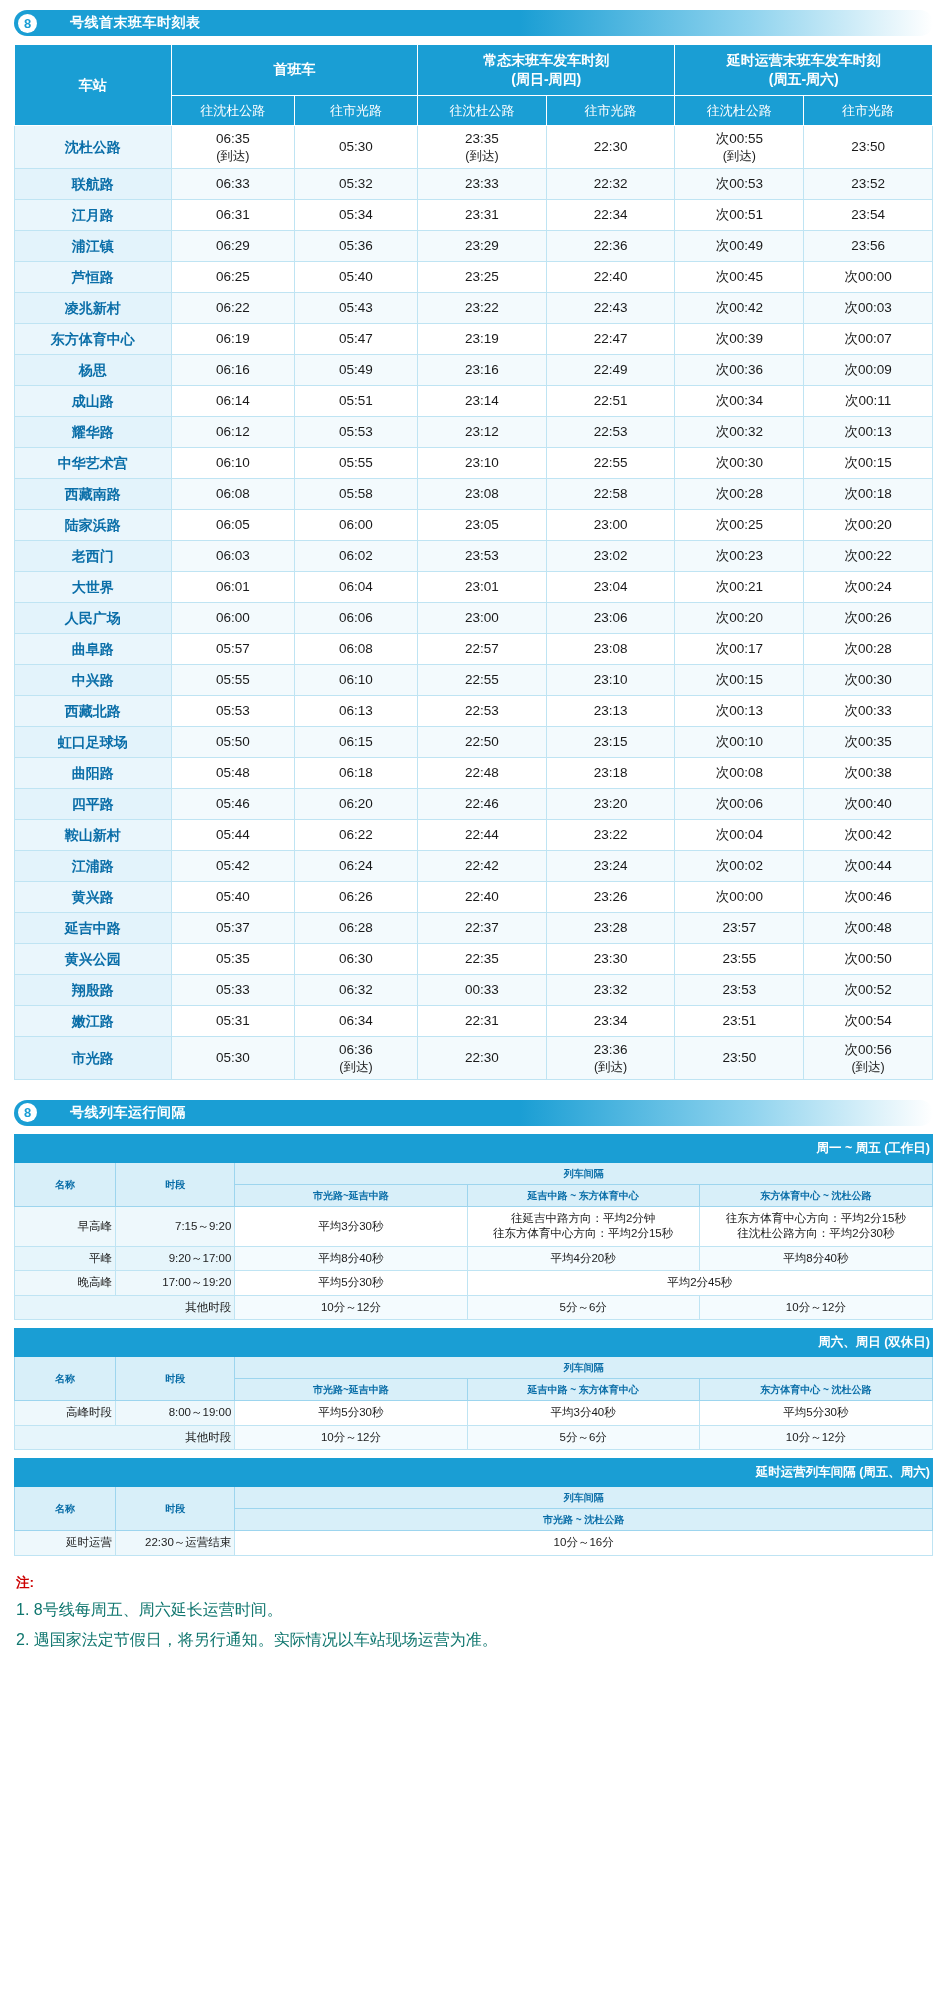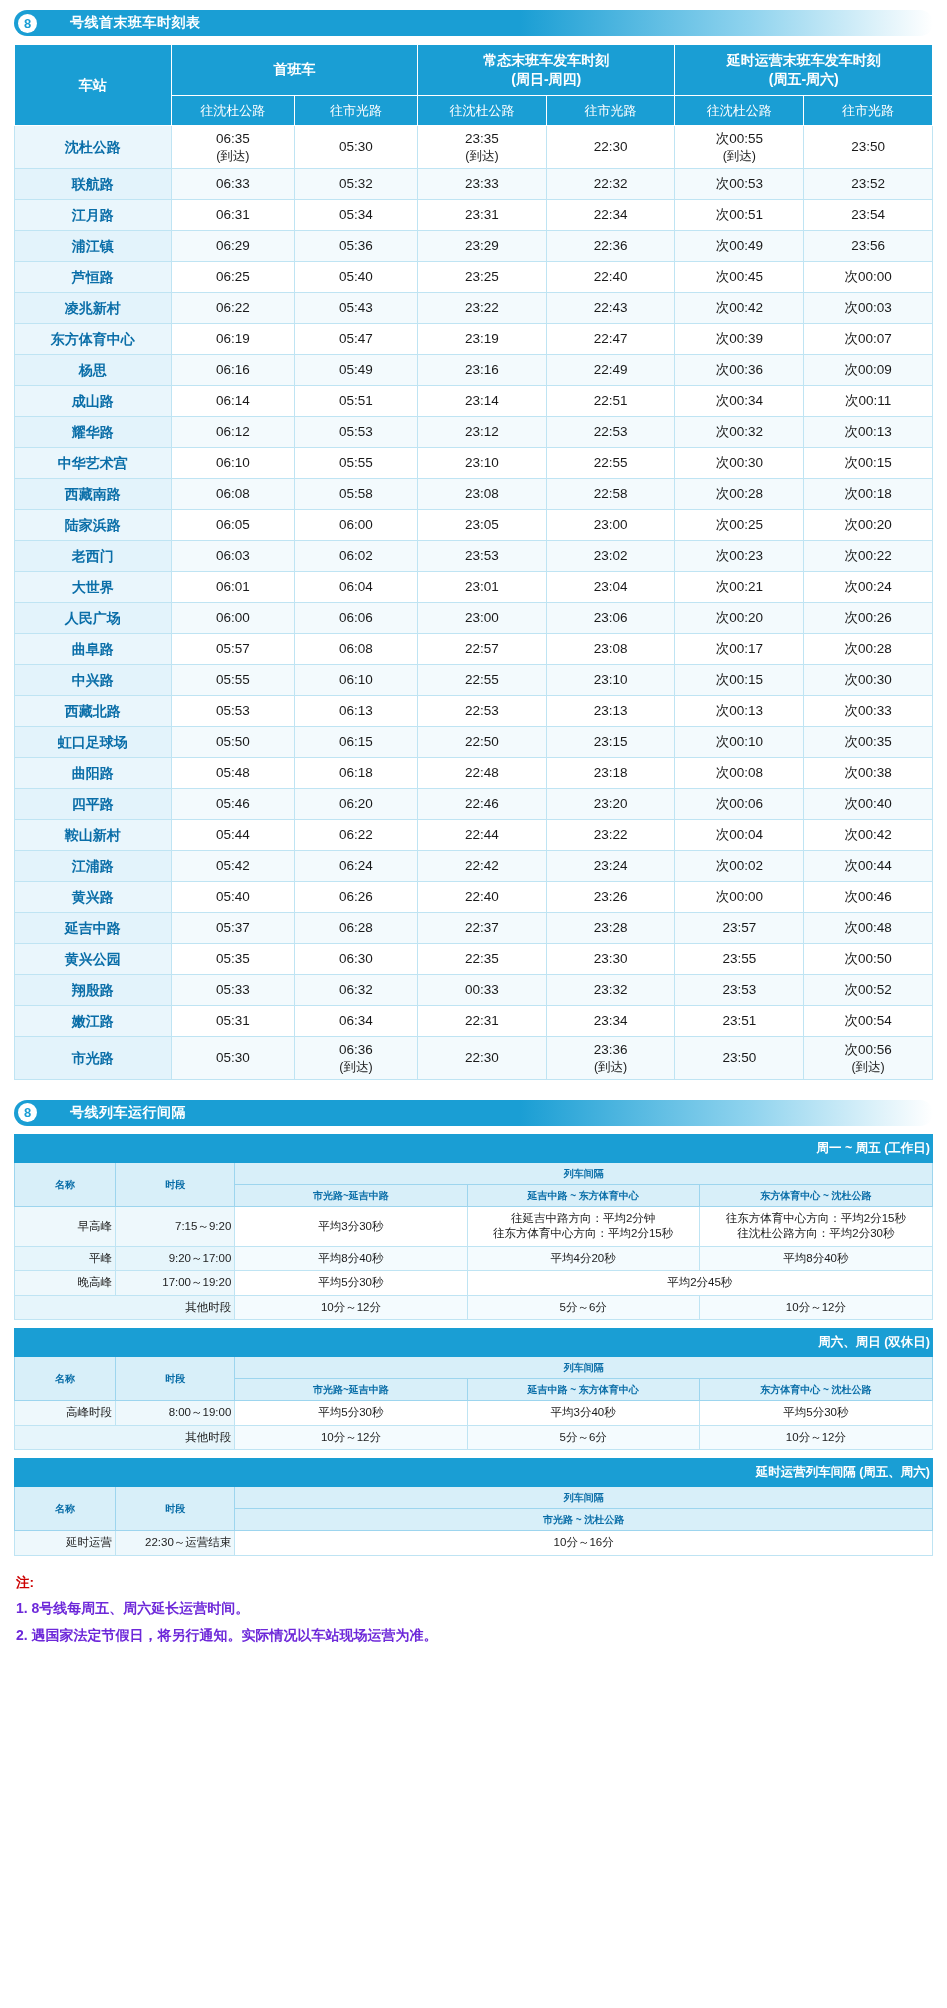--- a/index.html
+++ b/index.html
@@ -153,23 +153,23 @@
     margin-top: 18px;
     padding-left: 2px;
   }
   .notes .note-title {
     color: #cc0000;
     font-size: 13.5px;
     font-weight: bold;
     margin-bottom: 6px;
   }
   .notes .note-item {
-    color: #6d28d9;
-    font-size: 14px;
-    font-weight: bold;
+    color: #0f766e;
+    font-size: 16px;
+    font-weight: normal;
     margin-bottom: 6px;
     line-height: 1.5;
   }
   .spacer-20 { height: 20px; }
 </style>
 </head>
 <body>
 
 <div class="page">
 

